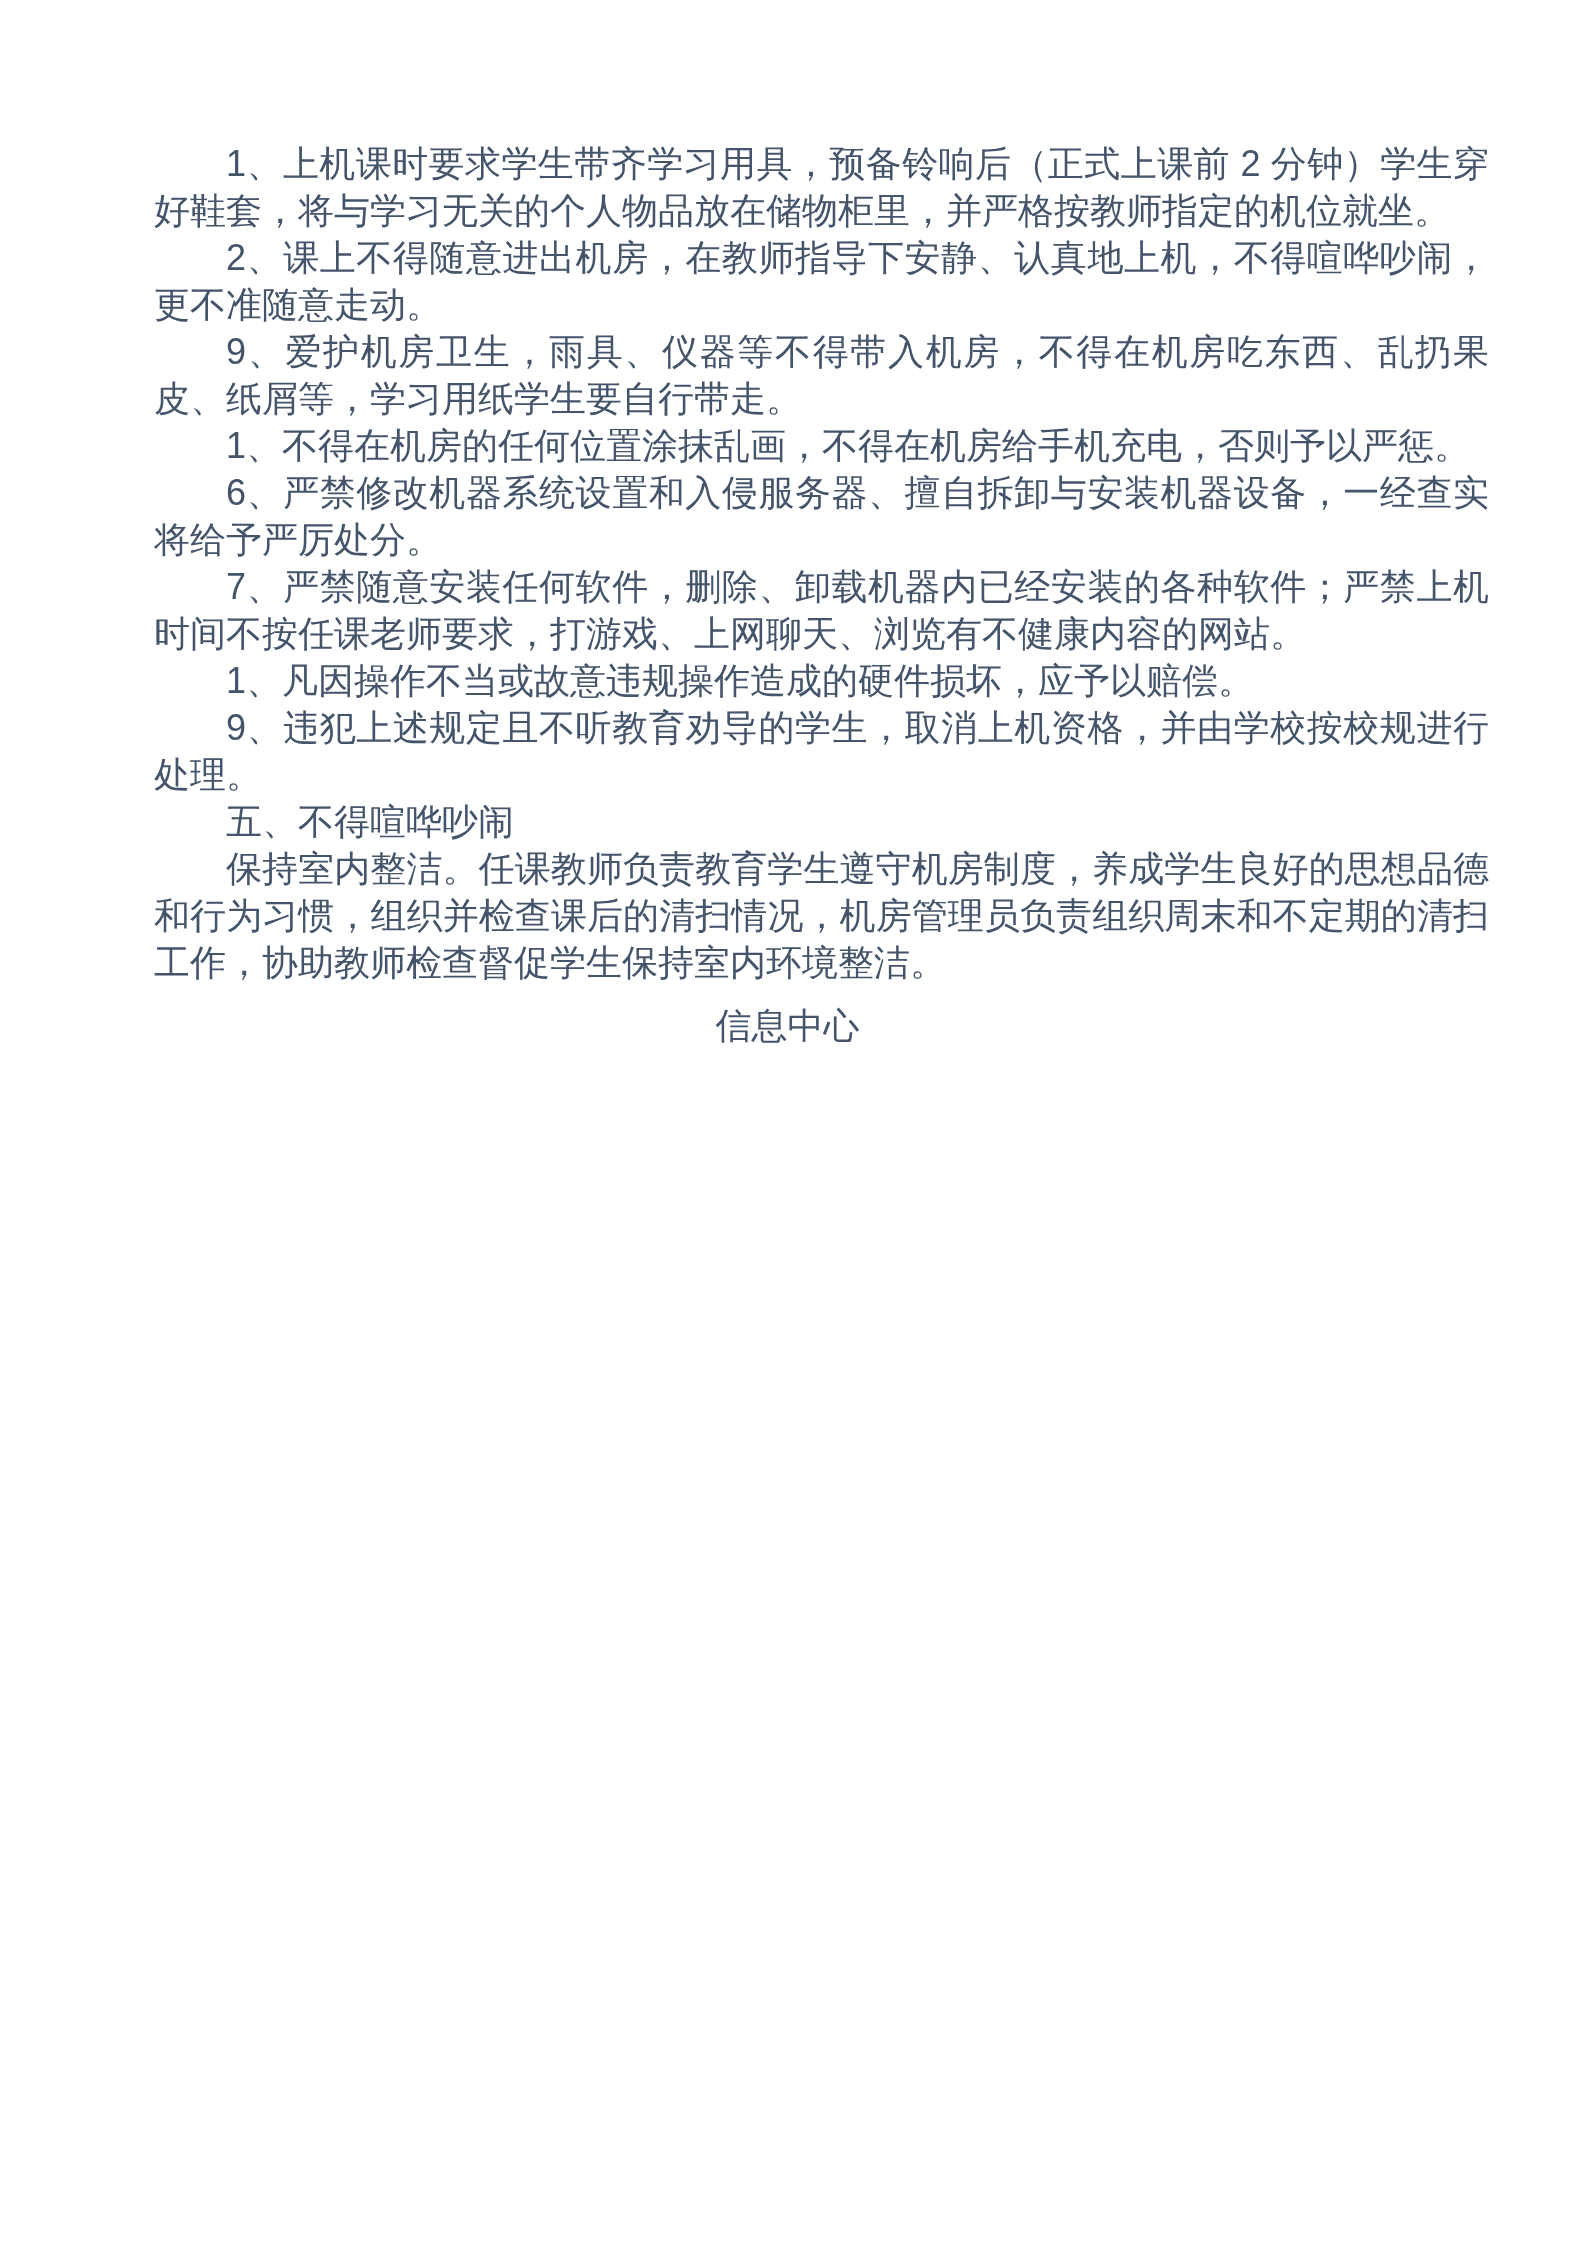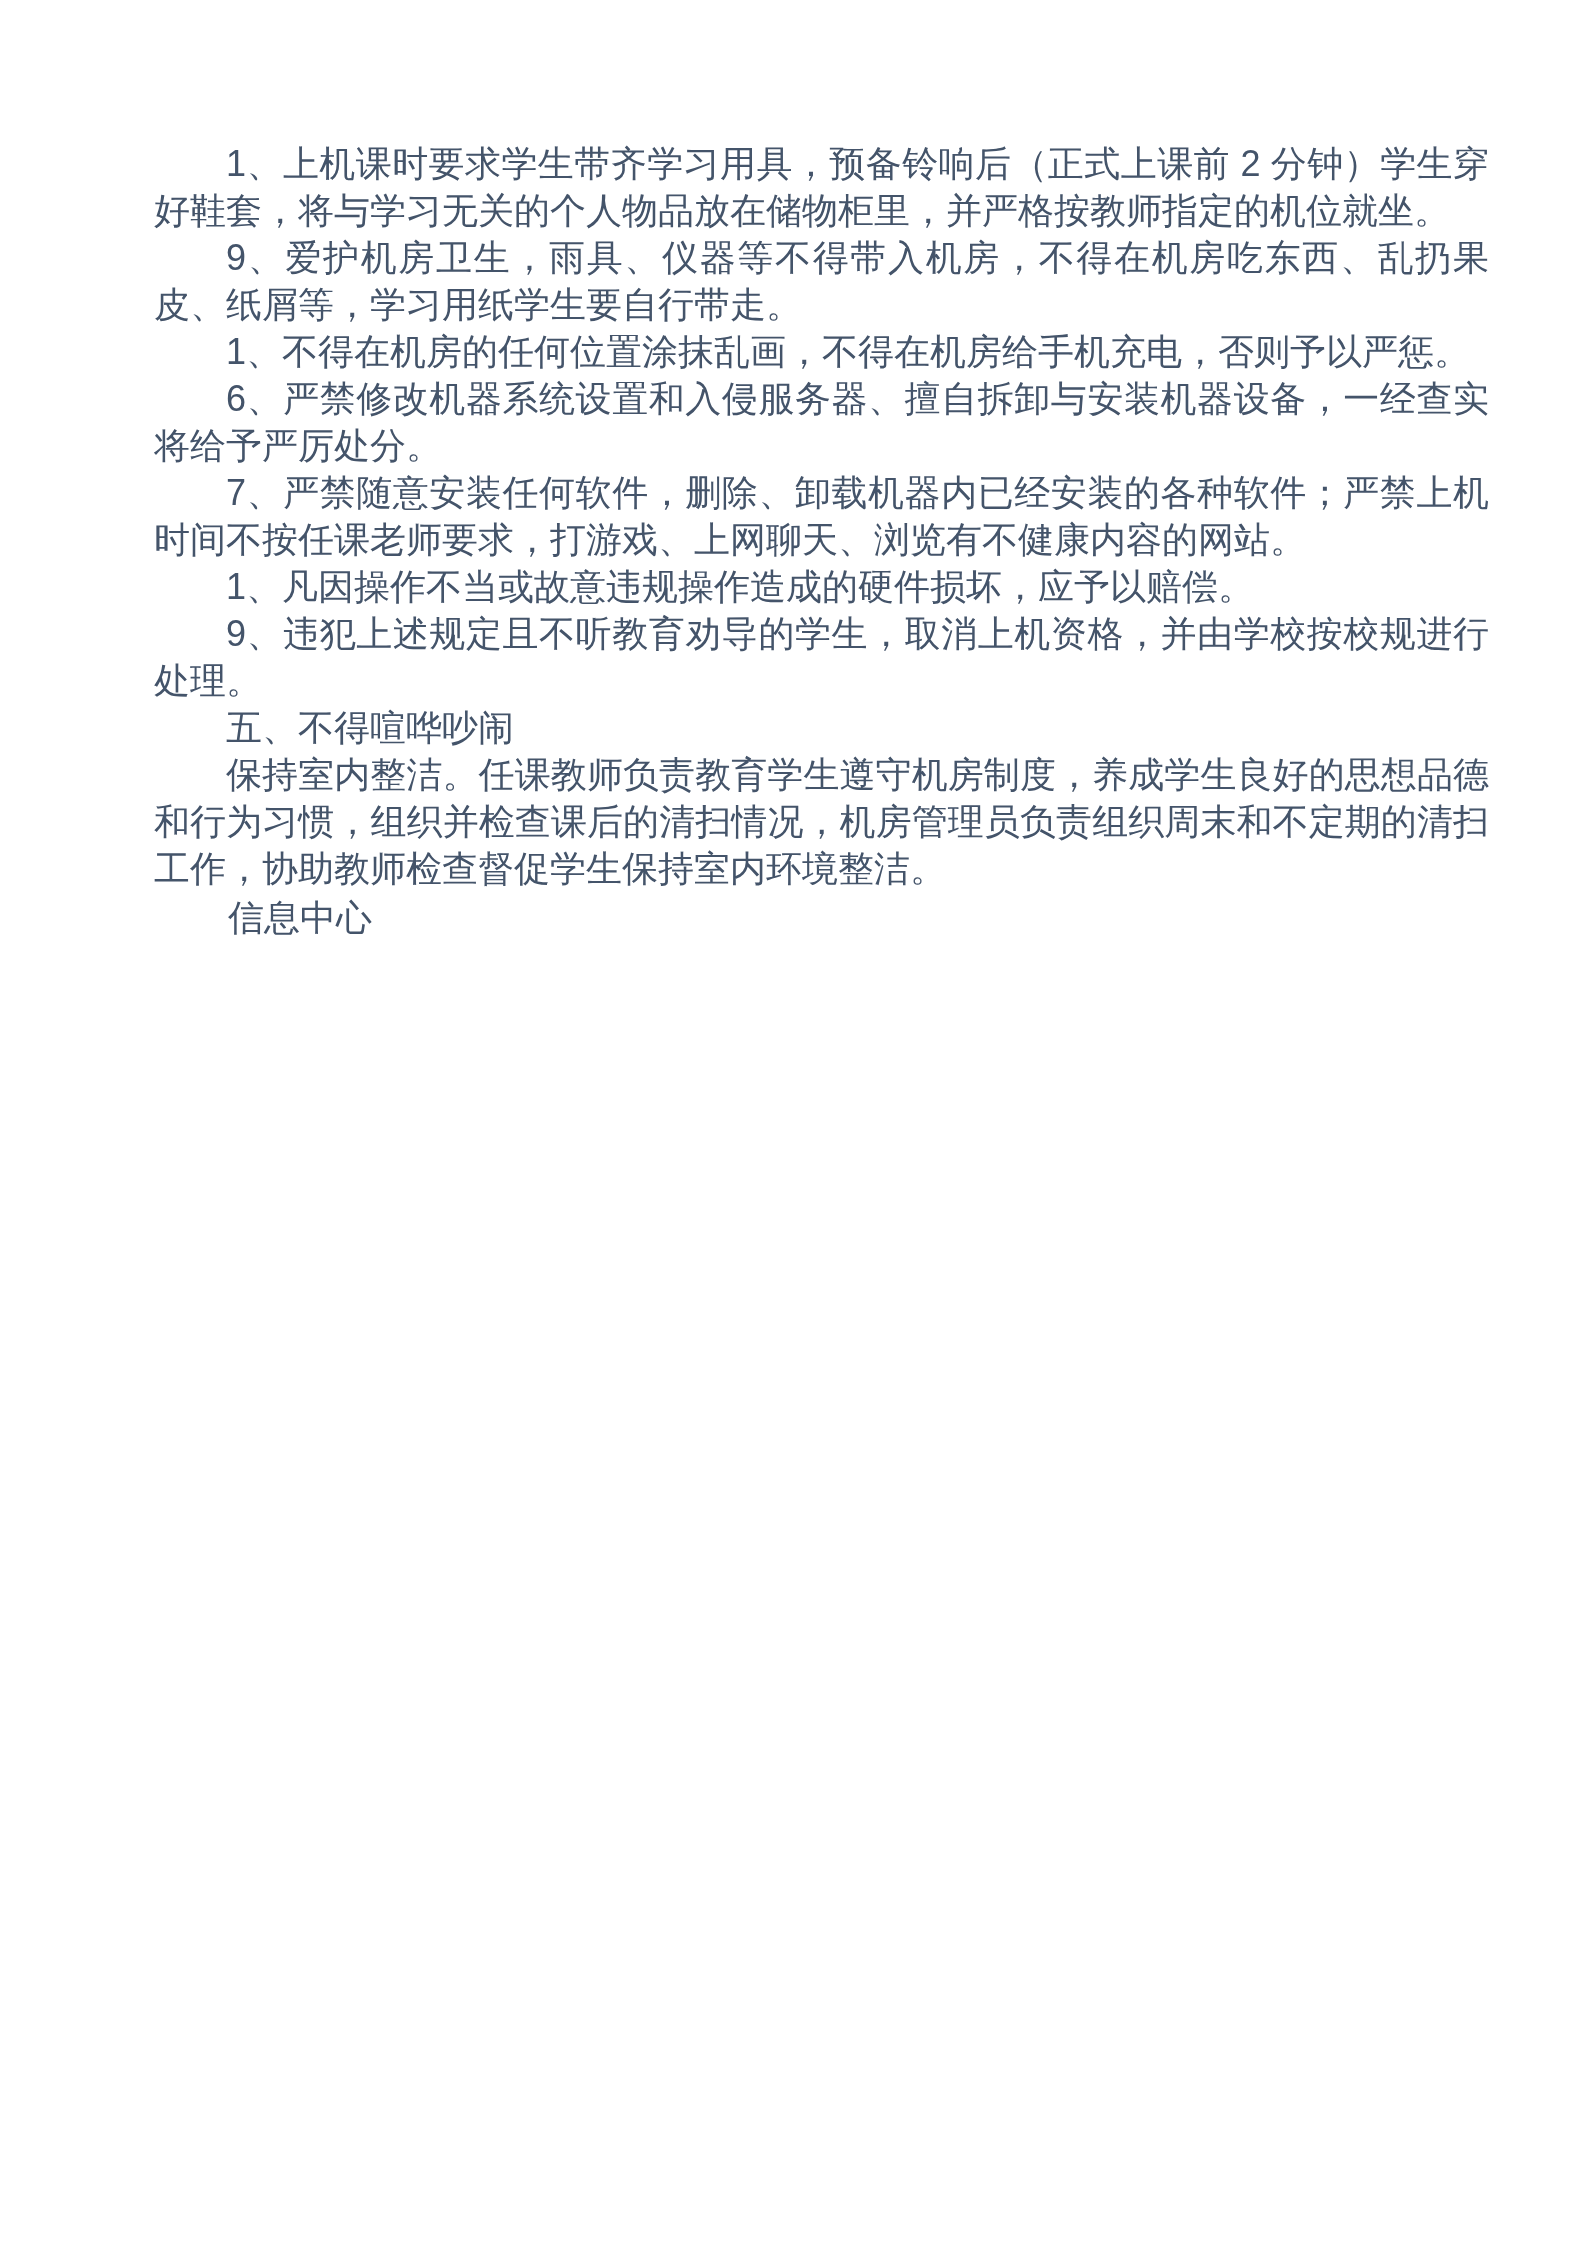--- a/index.html
+++ b/index.html
@@ -20,30 +20,31 @@
     color: #44546a;
   }
   .para {
     margin: 0;
     text-indent: 2em;
     text-align: justify;
     word-break: break-all;
     overflow-wrap: break-word;
   }
   .signature {
-    margin: 2px;
-    text-align: left;
+    margin: 16px;
+    text-align: center;
     padding-right: 140px;
   }
 </style>
 </head>
 <body>
 
 <div class="page">
   <p class="para">1、上机课时要求学生带齐学习用具，预备铃响后（正式上课前 2 分钟）学生穿好鞋套，将与学习无关的个人物品放在储物柜里，并严格按教师指定的机位就坐。</p>
+  <p class="para">2、课上不得随意进出机房，在教师指导下安静、认真地上机，不得喧哗吵闹，更不准随意走动。</p>
   <p class="para">9、爱护机房卫生，雨具、仪器等不得带入机房，不得在机房吃东西、乱扔果皮、纸屑等，学习用纸学生要自行带走。</p>
   <p class="para">1、不得在机房的任何位置涂抹乱画，不得在机房给手机充电，否则予以严惩。</p>
   <p class="para">6、严禁修改机器系统设置和入侵服务器、擅自拆卸与安装机器设备，一经查实将给予严厉处分。</p>
   <p class="para">7、严禁随意安装任何软件，删除、卸载机器内已经安装的各种软件；严禁上机时间不按任课老师要求，打游戏、上网聊天、浏览有不健康内容的网站。</p>
   <p class="para">1、凡因操作不当或故意违规操作造成的硬件损坏，应予以赔偿。</p>
   <p class="para">9、违犯上述规定且不听教育劝导的学生，取消上机资格，并由学校按校规进行处理。</p>
   <p class="para">五、不得喧哗吵闹</p>
   <p class="para">保持室内整洁。任课教师负责教育学生遵守机房制度，养成学生良好的思想品德和行为习惯，组织并检查课后的清扫情况，机房管理员负责组织周末和不定期的清扫工作，协助教师检查督促学生保持室内环境整洁。</p>
   <p class="para signature">信息中心</p>
 </div>

